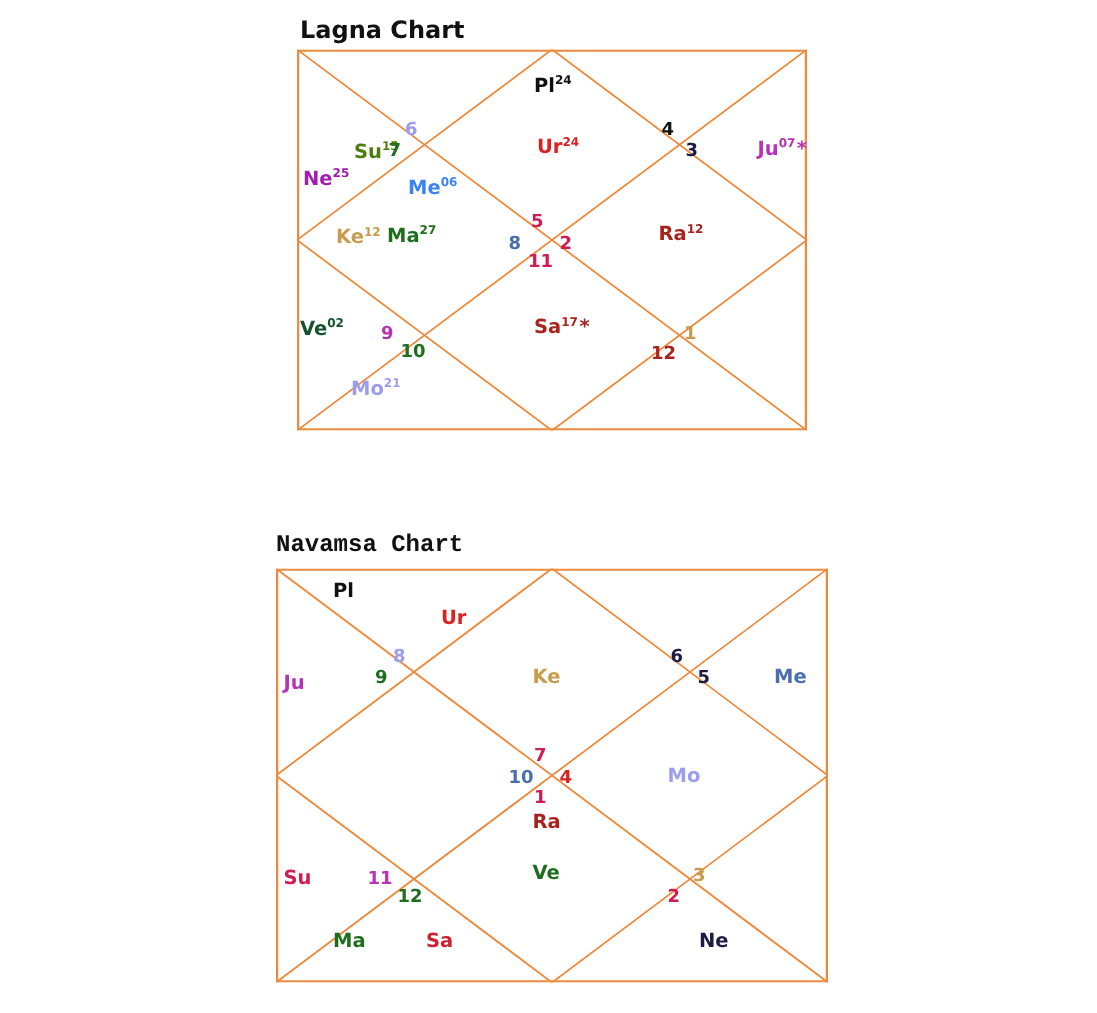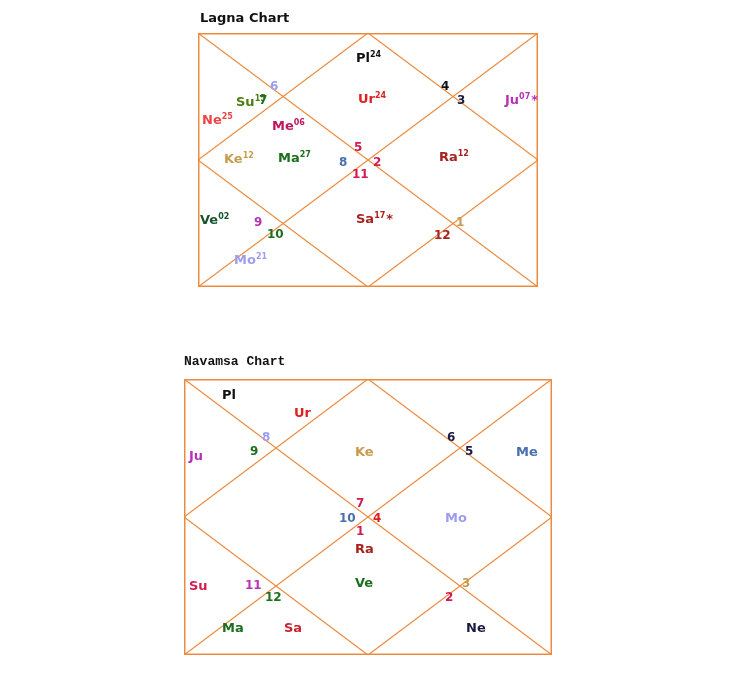--- a/index.html
+++ b/index.html
@@ -6,21 +6,21 @@
   .page {
     position: relative;
     width: 731px;
     height: 675px;
     background: #ffffff;
     font-family: "DejaVu Sans", "Liberation Sans", sans-serif;
     overflow: hidden;
   }
   .chart-title {
     position: absolute;
-    font-size: 13px;
+    font-size: 16px;
     font-weight: bold;
     color: #111111;
     white-space: nowrap;
   }
   .chart-box { position: absolute; }
   .chart-box svg { position: absolute; left: 0; top: 0; display: block; }
   .planet {
     position: absolute;
     font-weight: bold;
     font-size: 13px;
@@ -57,25 +57,25 @@
           <line x1="0" y1="0" x2="340" y2="254" stroke="#EC8B3E" stroke-width="1.2"></line>
           <line x1="340" y1="0" x2="0" y2="254" stroke="#EC8B3E" stroke-width="1.2"></line>
           <line x1="170" y1="0" x2="340" y2="127" stroke="#EC8B3E" stroke-width="1.2"></line>
           <line x1="340" y1="127" x2="170" y2="254" stroke="#EC8B3E" stroke-width="1.2"></line>
           <line x1="170" y1="254" x2="0" y2="127" stroke="#EC8B3E" stroke-width="1.2"></line>
           <line x1="0" y1="127" x2="170" y2="0" stroke="#EC8B3E" stroke-width="1.2"></line>
         </svg>
         <div class="planet" style="left: 158px; top: 18px; color: rgb(16, 16, 16);"><span class="p-label">Pl</span><span class="p-sup">24</span></div>
         <div class="planet" style="left: 160px; top: 59px; color: rgb(221, 32, 32);"><span class="p-label">Ur</span><span class="p-sup">24</span></div>
         <div class="planet" style="left: 5px; top: 62px; color: #4d7c0f; margin-left: 33px;"><span class="p-label">Su</span><span class="p-sup">15</span></div>
-        <div class="planet" style="left: 4px; top: 80px; color: #ef4444; text-align: right;"><span class="p-label">Ne</span><span class="p-sup">25</span></div>
+        <div class="planet" style="left: 4px; top: 80px; color: #a21caf; text-align: right;"><span class="p-label">Ne</span><span class="p-sup">25</span></div>
         <div class="planet" style="left: 307px; top: 60px; color: rgb(184, 50, 184);"><span class="p-label">Ju</span><span class="p-sup">07</span><span class="p-ast">*</span></div>
-        <div class="planet" style="left: 74px; top: 86px; color: #be185d;"><span class="p-label">Me</span><span class="p-sup">06</span></div>
+        <div class="planet" style="left: 74px; top: 86px; color: #3b82f6;"><span class="p-label">Me</span><span class="p-sup">06</span></div>
         <div class="planet" style="left: 26px; top: 119px; color: rgb(200, 155, 78);"><span class="p-label">Ke</span><span class="p-sup">12</span></div>
-        <div class="planet" style="left: 80px; top: 118px; color: rgb(29, 110, 29);"><span class="p-label">Ma</span><span class="p-sup">27</span></div>
+        <div class="planet" style="left: 60px; top: 118px; color: rgb(29, 110, 29);"><span class="p-label">Ma</span><span class="p-sup">27</span></div>
         <div class="planet" style="left: 241px; top: 117px; color: rgb(168, 34, 30);"><span class="p-label">Ra</span><span class="p-sup">12</span></div>
         <div class="planet" style="left: 2px; top: 180px; color: #14532d;"><span class="p-label">Ve</span><span class="p-sup">02</span></div>
         <div class="planet" style="left: 158px; top: 179px; color: rgb(168, 34, 30);"><span class="p-label">Sa</span><span class="p-sup">17</span><span class="p-ast">*</span></div>
         <div class="planet" style="left: 36px; top: 220px; color: rgb(157, 157, 240);"><span class="p-label">Mo</span><span class="p-sup">21</span></div>
         <div class="house" style="left: 72px; top: 47px; color: rgb(157, 157, 240);">6</div>
         <div class="house" style="left: 61px; top: 61px; color: rgb(29, 110, 29);">7</div>
         <div class="house" style="left: 243px; top: 47px; color: rgb(16, 16, 16);">4</div>
         <div class="house" style="left: 259px; top: 61px; color: rgb(27, 27, 69);">3</div>
         <div class="house" style="left: 156px; top: 108px; color: rgb(208, 28, 80);">5</div>
         <div class="house" style="left: 141px; top: 123px; color: rgb(74, 111, 174);">8</div>

